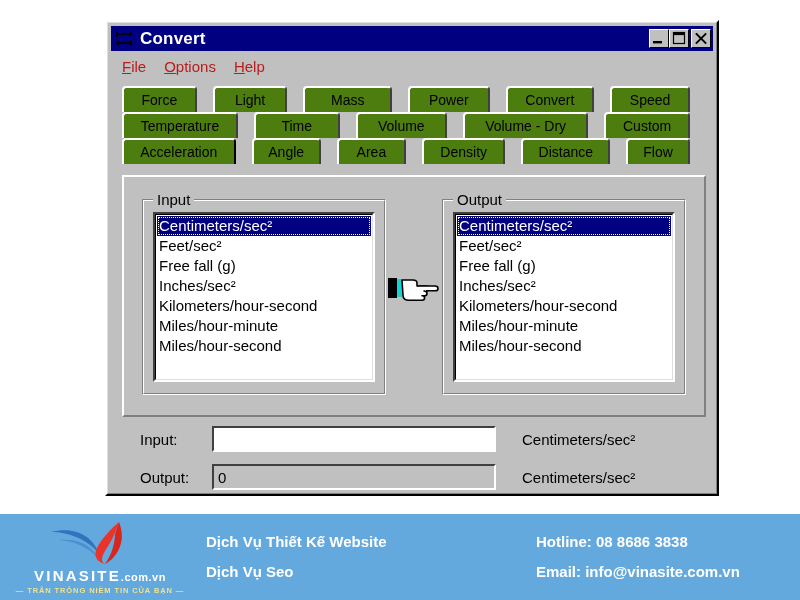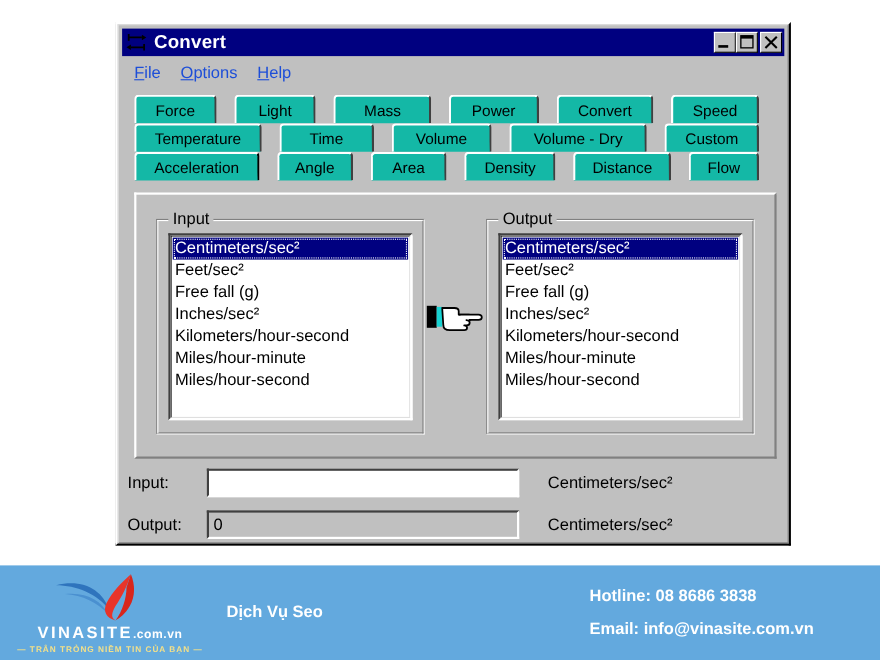--- a/index.html
+++ b/index.html
@@ -52,30 +52,30 @@
   }
   .tbtn.gap{margin-left:2px;}
   .tbtn svg{display:block;}
 
   
   #menubar{
     position:absolute;left:5px;top:32px;right:5px;height:22px;
     display:flex;align-items:center;gap:0;
   }
   .menu-item{
-    font-size:15px;color:#1d4ed8;padding:2px 9px;white-space:nowrap;
+    font-size:15px;color:#b91c1c;padding:2px 9px;white-space:nowrap;
   }
   .menu-item u{text-decoration:underline;}
 
   
   #tabs{position:absolute;left:14px;top:64px;right:10px;}
   .tabrow{display:flex;align-items:flex-end;height:25px;margin-bottom:1px;}
   .tab{
     height:23px;
-    background:#14b8a6;
+    background:#4d7c0f;
     border-top:2px solid #ffffff;
     border-left:2px solid #ffffff;
     border-right:2px solid #404040;
     border-bottom:none;
     border-radius:4px 4px 0 0;
     display:flex;align-items:center;justify-content:center;
     font-size:14px;color:#000000;
     box-sizing:border-box;
     margin-right:16px;
     white-space:nowrap;
@@ -153,21 +153,21 @@
     outline:1px dotted #ffffff;outline-offset:-2px;
   }
 
   
   #hand{
     position:absolute;left:50%;transform:translateX(-50%);
     top:92px;width:56px;height:40px;
   }
 
   
-  #fields{position:absolute;left:8px;top:404px;right:10px;}
+  #fields{position:absolute;left:32px;top:404px;right:10px;}
   .frow{display:flex;align-items:center;height:24px;margin-bottom:14px;}
   .flabel{width:72px;font-size:15px;color:#000000;}
   .ffield{
     width:284px;height:26px;box-sizing:border-box;
     border-top:2px solid #404040;border-left:2px solid #404040;
     border-right:2px solid #ffffff;border-bottom:2px solid #ffffff;
     display:flex;align-items:center;
     font-size:15px;color:#000000;padding:0 4px;
   }
   .ffield.editable{background:#ffffff;}
@@ -352,20 +352,21 @@
         <path d="M14 20 C34 18 47 26 53 38 C44 28 30 21 14 20 Z" fill="#4a90d0"></path>
         <path d="M74 2 C70 14 66 22 60 31 C56 38 56 42 60 44 C52 42 48 36 52 28 C57 18 66 9 74 2 Z" fill="#e8342a"></path>
         <path d="M74 2 C78 12 78 22 73 31 C69 38 64 42 60 44 C66 36 70 24 70 14 Z" fill="#d8261c"></path>
       </svg>
     </span>
     <span id="logo-name"><span>VINASITE</span><span class="dom">.com.vn</span></span>
     <span id="logo-tag">— TRÂN TRỎNG NIỀM TIN CỦA BẠN —</span>
   </div>
 
   <div id="banner-mid">
+    <div class="bline">Dịch Vụ Thiết Kế Website</div>
     <div class="bline">Dịch Vụ Seo</div>
   </div>
 
   <div id="banner-right">
     <div class="bline">Hotline: 08 8686 3838</div>
     <div class="bline">Email: info@vinasite.com.vn</div>
   </div>
 
 </div>
 

